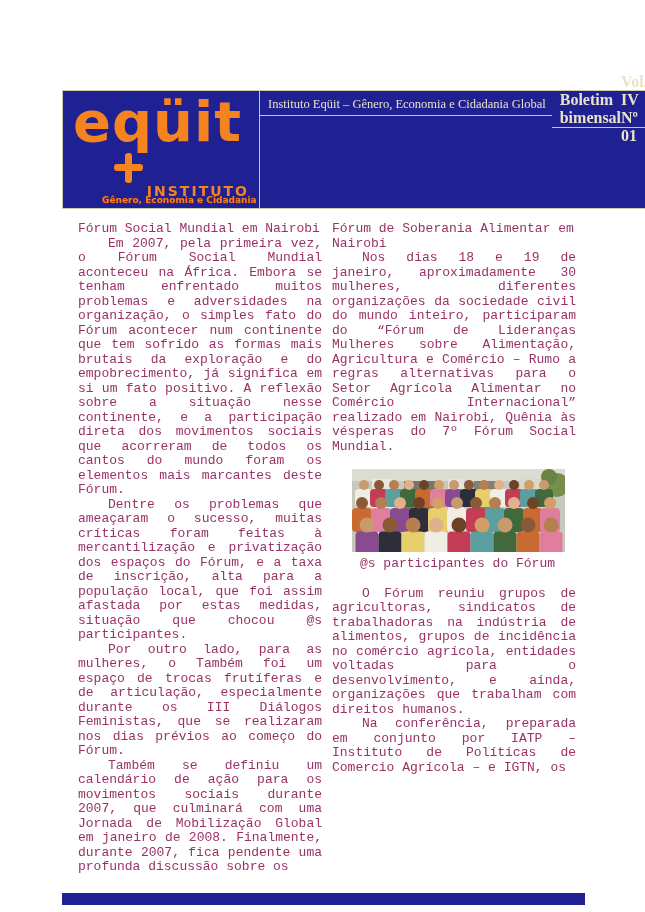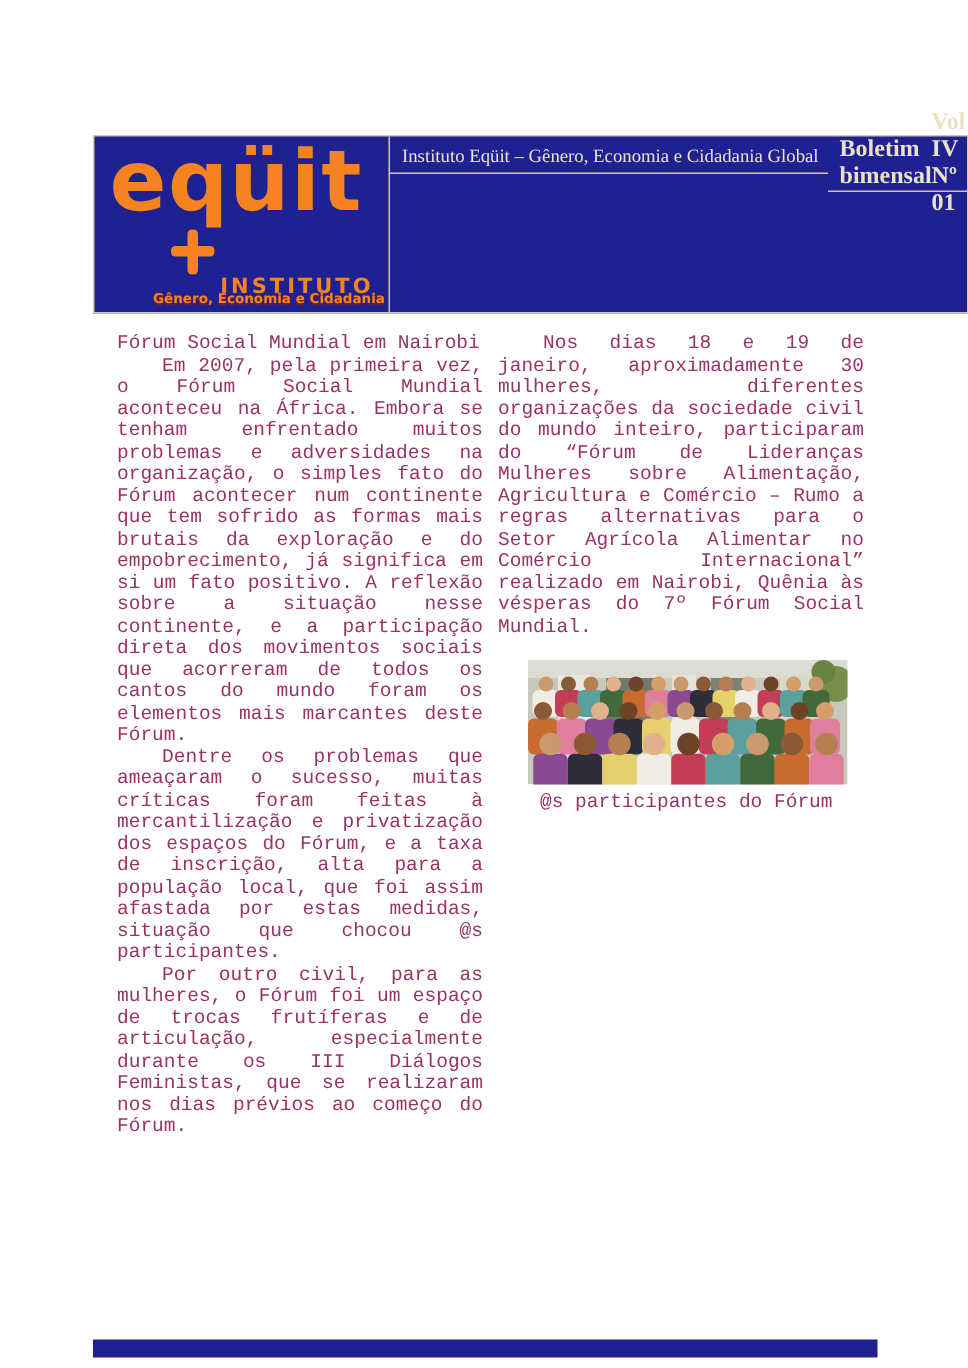--- a/index.html
+++ b/index.html
@@ -113,24 +113,26 @@
       </div>
       <div class="mr-spacer"></div>
       <div class="mr-period">Janeiro, fevereiro e março de 2007</div>
     </div>
   </div>
 
   <div class="col col-left">
     <h3>Fórum Social Mundial em Nairobi</h3>
     <p>Em 2007, pela primeira vez, o Fórum Social Mundial aconteceu na África. Embora se tenham enfrentado muitos problemas e adversidades na organização, o simples fato do Fórum acontecer num continente que tem sofrido as formas mais brutais da exploração e do empobrecimento, já significa em si um fato positivo. A reflexão sobre a situação nesse continente, e a participação direta dos movimentos sociais que acorreram de todos os cantos do mundo foram os elementos mais marcantes deste Fórum.</p>
     <p>Dentre os problemas que ameaçaram o sucesso, muitas críticas foram feitas à mercantilização e privatização dos espaços do Fórum, e a taxa de inscrição, alta para a população local, que foi assim afastada por estas medidas, situação que chocou @s participantes.</p>
-    <p>Por outro civil, para as mulheres, o Fórum foi um espaço de trocas frutíferas e de articulação, especialmente durante os III Diálogos Feministas, que se realizaram nos dias prévios ao começo do Fórum.</p>
+    <p>Por outro lado, para as mulheres, o Também foi um espaço de trocas frutíferas e de articulação, especialmente durante os III Diálogos Feministas, que se realizaram nos dias prévios ao começo do Fórum.</p>
+    <p>Também se definiu um calendário de ação para os movimentos sociais durante 2007, que culminará com uma Jornada de Mobilização Global em janeiro de 2008. Finalmente, durante 2007, fica pendente uma profunda discussão sobre os</p>
   </div>
 
   <div class="col col-right">
+    <h3>Fórum de Soberania Alimentar em Nairobi</h3>
     <p>Nos dias 18 e 19 de janeiro, aproximadamente 30 mulheres, diferentes organizações da sociedade civil do mundo inteiro, participaram do “Fórum de Lideranças Mulheres sobre Alimentação, Agricultura e Comércio – Rumo a regras alternativas para o Setor Agrícola Alimentar no Comércio Internacional” realizado em Nairobi, Quênia às vésperas do 7º Fórum Social Mundial.</p>
     <figure>
       <svg class="photo-frame" id="crowd-photo" viewBox="0 0 213 83" xmlns="http://www.w3.org/2000/svg">
           <rect width="213" height="83" fill="#c8c9bd"></rect>
           <rect width="213" height="12" fill="#dddcd2"></rect>
           <rect x="20" y="10" width="22" height="60" fill="#e8e8e0"></rect>
           <rect x="96" y="10" width="16" height="55" fill="#e4e4da"></rect>
           <rect x="52" y="12" width="36" height="44" fill="#73786c"></rect>
           <rect x="122" y="12" width="26" height="40" fill="#7d8276"></rect>
           <rect x="168" y="10" width="30" height="50" fill="#d9d8cc"></rect>
@@ -198,17 +200,19 @@
           <circle cx="130" cy="56" r="7.5" fill="#d49e66"></circle>
           <rect x="141.5" y="62.5" width="23" height="30" rx="4" fill="#42693b"></rect>
           <circle cx="153" cy="56" r="7.5" fill="#c99a6e"></circle>
           <rect x="164.5" y="62.5" width="23" height="30" rx="4" fill="#c96b30"></rect>
           <circle cx="176" cy="56" r="7.5" fill="#8a5a38"></circle>
           <rect x="187.5" y="62.5" width="23" height="30" rx="4" fill="#df7f9d"></rect>
           <circle cx="199" cy="56" r="7.5" fill="#b57f52"></circle>
         </svg>
       <figcaption>@s participantes do Fórum</figcaption>
     </figure>
+    <p class="after-photo">O Fórum reuniu grupos de agricultoras, sindicatos de trabalhadoras na indústria de alimentos, grupos de incidência no comércio agrícola, entidades voltadas para o desenvolvimento, e ainda, organizações que trabalham com direitos humanos.</p>
+    <p>Na conferência, preparada em conjunto por IATP – Instituto de Políticas de Comercio Agrícola – e IGTN, os</p>
   </div>
 
   <div class="footer-bar"></div>
 
 </div>
 
 </body></html>

